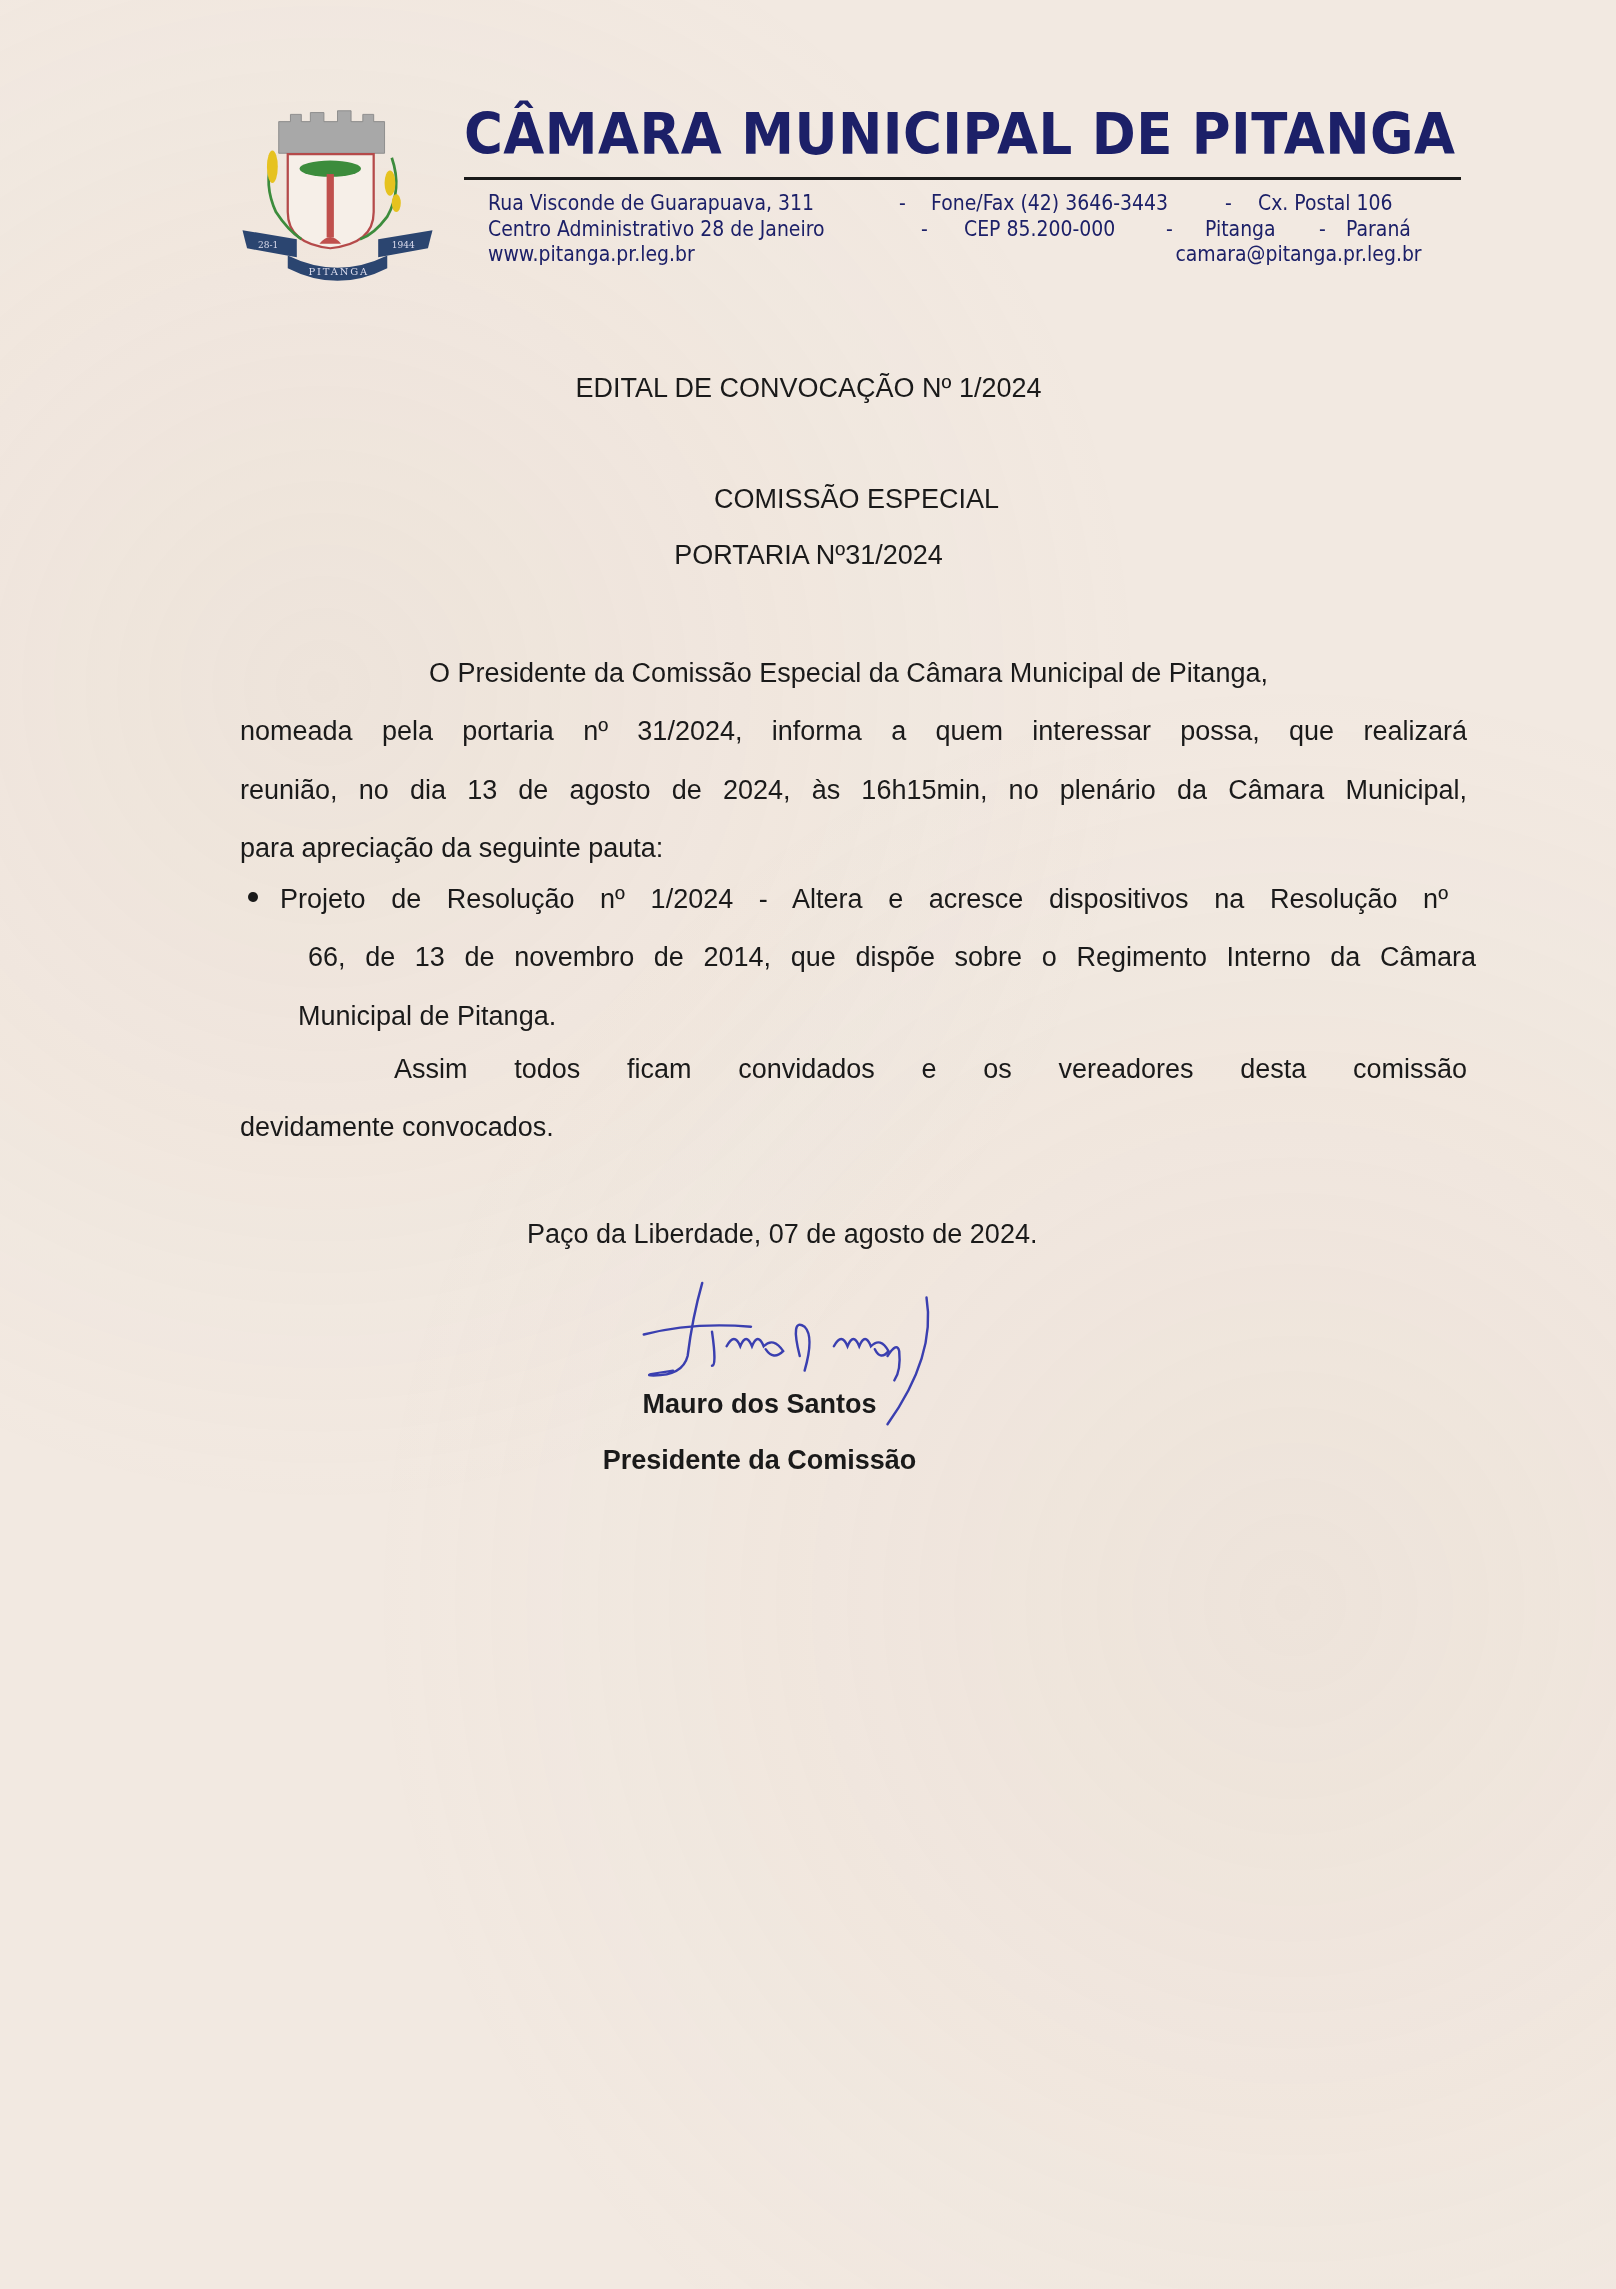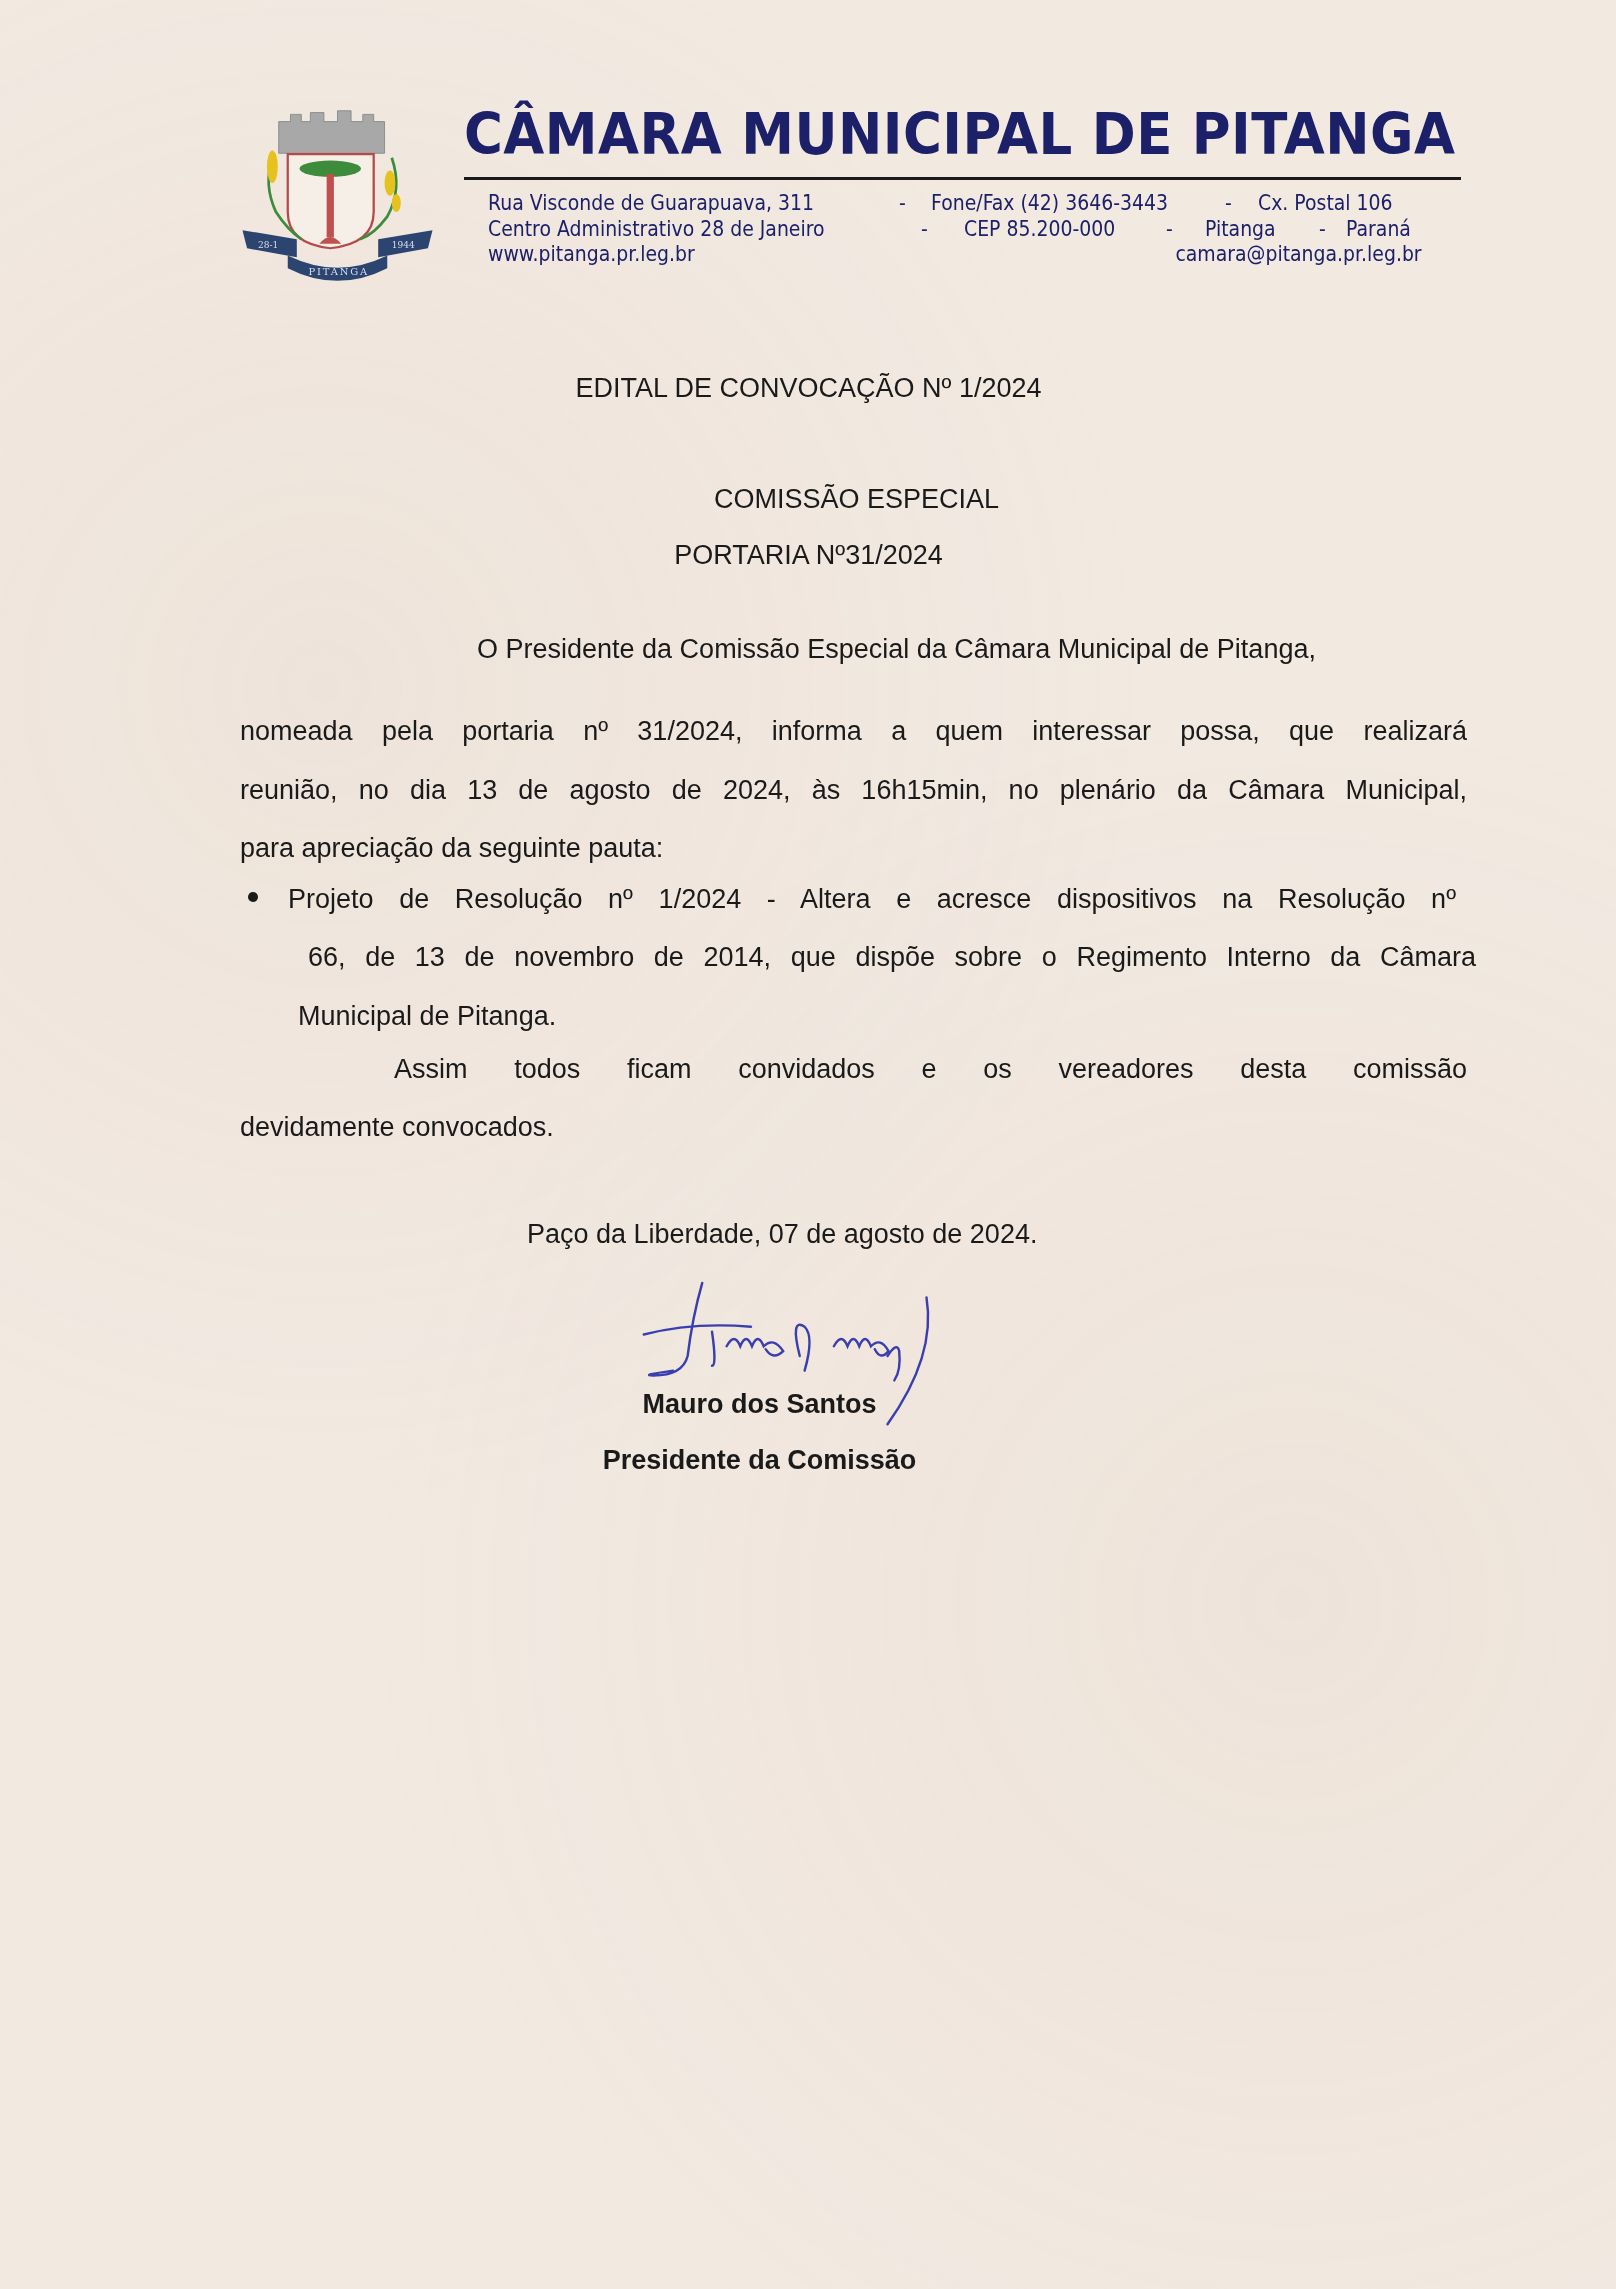--- a/index.html
+++ b/index.html
@@ -79,27 +79,27 @@
 <div class="abs lh-line" style="left:1319px;top:217px;">-</div>
 <div class="abs lh-line" style="left:1346px;top:217px;">Paraná</div>
 
 <div class="abs lh-line" style="left:488px;top:242px;">www.pitanga.pr.leg.br</div>
 <div class="abs lh-line right" style="right:195px;top:242px;">camara@pitanga.pr.leg.br</div>
 
 <div class="abs heading" style="top:373px;">EDITAL DE CONVOCAÇÃO Nº 1/2024</div>
 <div class="abs heading" style="top:484px;padding-left:48px;">COMISSÃO ESPECIAL</div>
 <div class="abs heading" style="top:540px;">PORTARIA Nº31/2024</div>
 
-<div class="abs para" style="left:429px;top:620px;width:1038px;margin-left:48px;">O Presidente da Comissão Especial da Câmara Municipal de Pitanga,</div>
+<div class="abs para" style="left:429px;top:644px;width:1038px;">O Presidente da Comissão Especial da Câmara Municipal de Pitanga,</div>
 <div class="abs para justify" style="left:240px;top:702px;width:1227px;">nomeada pela portaria nº 31/2024, informa a quem interessar possa, que realizará</div>
 <div class="abs para justify" style="left:240px;top:761px;width:1227px;">reunião, no dia 13 de agosto de 2024, às 16h15min, no plenário da Câmara Municipal,</div>
 <div class="abs para" style="left:240px;top:819px;">para apreciação da seguinte pauta:</div>
 
 <div class="abs bullet-dot"></div>
-<div class="abs para justify" style="left:288px;top:870px;width:1168px;">Projeto de Resolução nº 1/2024 - Altera e acresce dispositivos na Resolução nº</div>
+<div class="abs para justify" style="left:280px;top:870px;width:1168px;">Projeto de Resolução nº 1/2024 - Altera e acresce dispositivos na Resolução nº</div>
 <div class="abs para justify" style="left:308px;top:928px;width:1168px;">66, de 13 de novembro de 2014, que dispõe sobre o Regimento Interno da Câmara</div>
 <div class="abs para" style="left:298px;top:987px;">Municipal de Pitanga.</div>
 
 <div class="abs para justify" style="left:394px;top:1040px;width:1073px;">Assim todos ficam convidados e os vereadores desta comissão</div>
 <div class="abs para" style="left:240px;top:1098px;">devidamente convocados.</div>
 
 <div class="abs para" style="left:527px;top:1205px;">Paço da Liberdade, 07 de agosto de 2024.</div>
 
 <svg class="abs" style="left:634px;top:1278px;" width="429" height="156" viewBox="0 0 440 160">
   <g fill="none" stroke="#3a3fb0" stroke-width="2.5" stroke-linecap="round">

